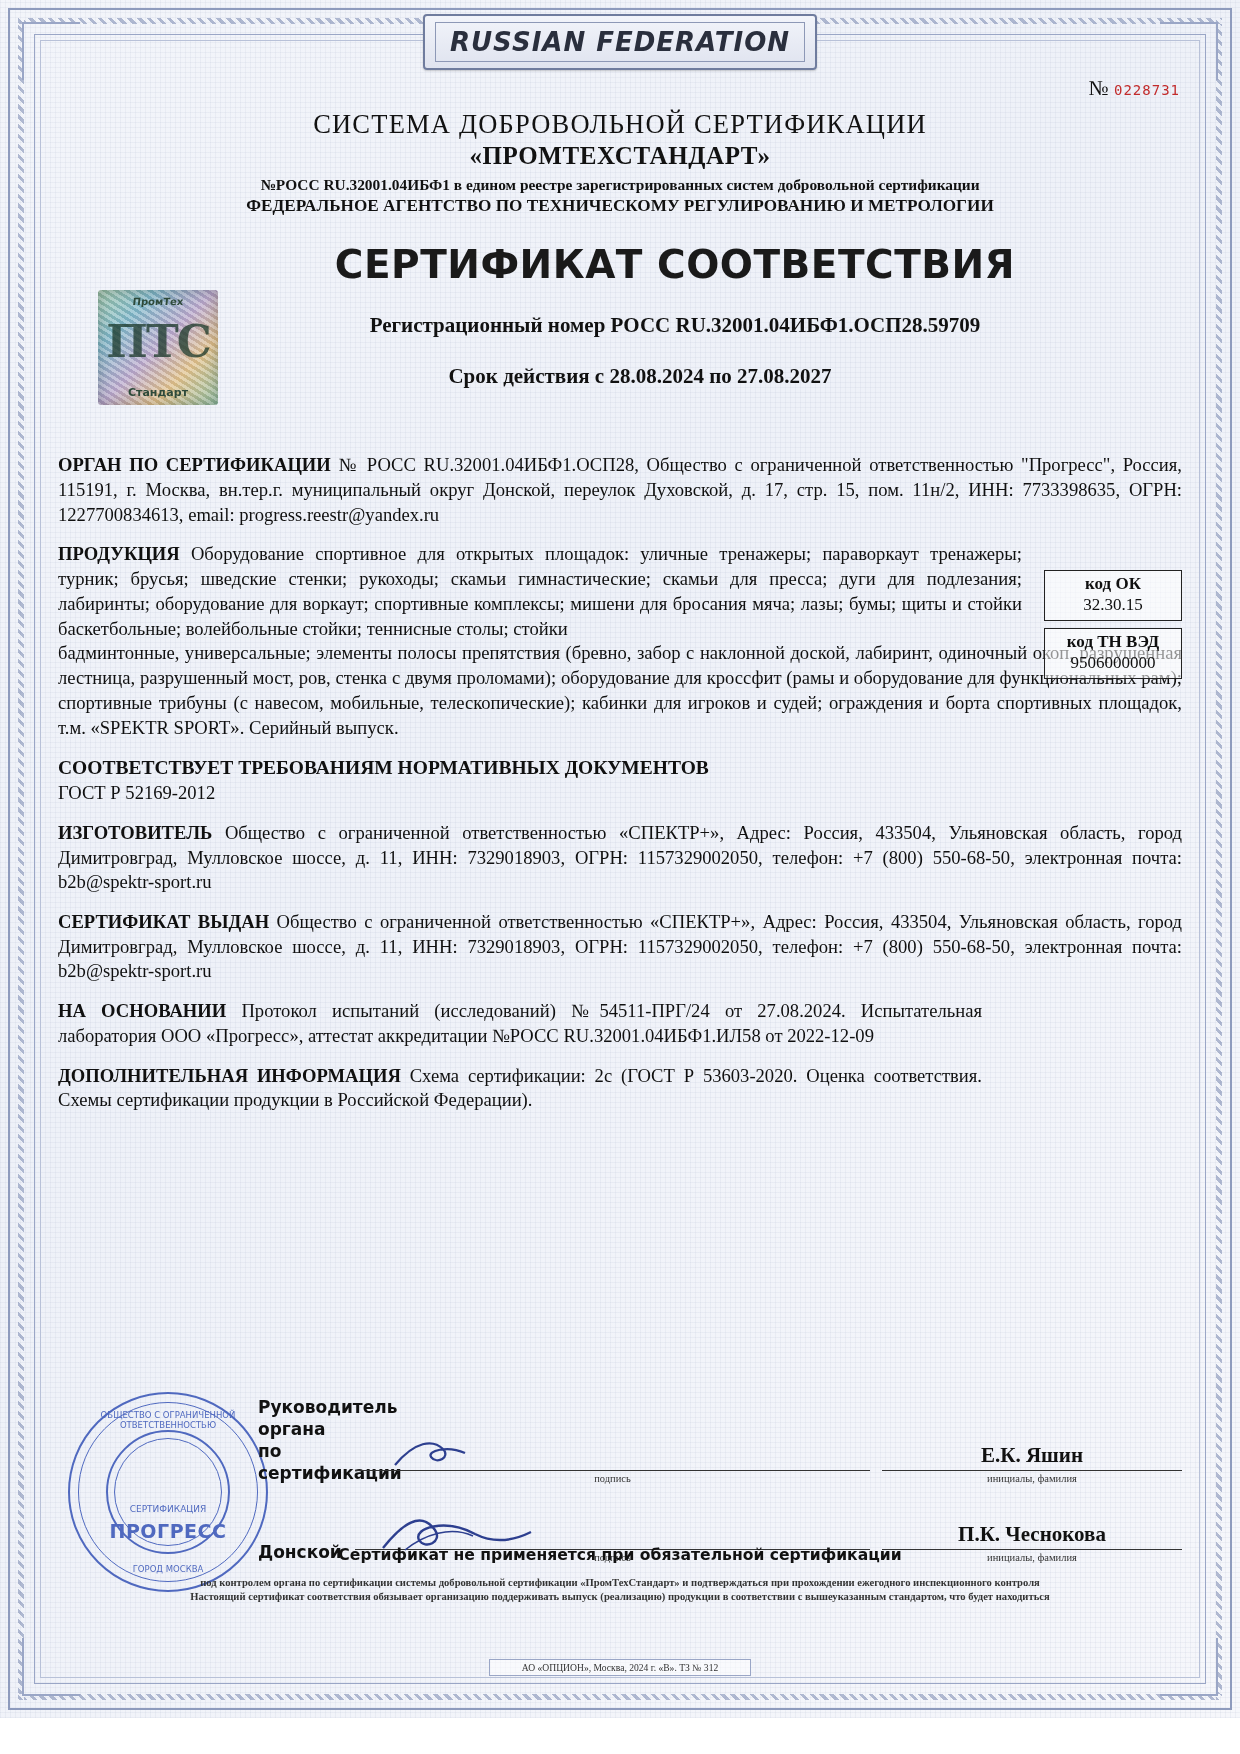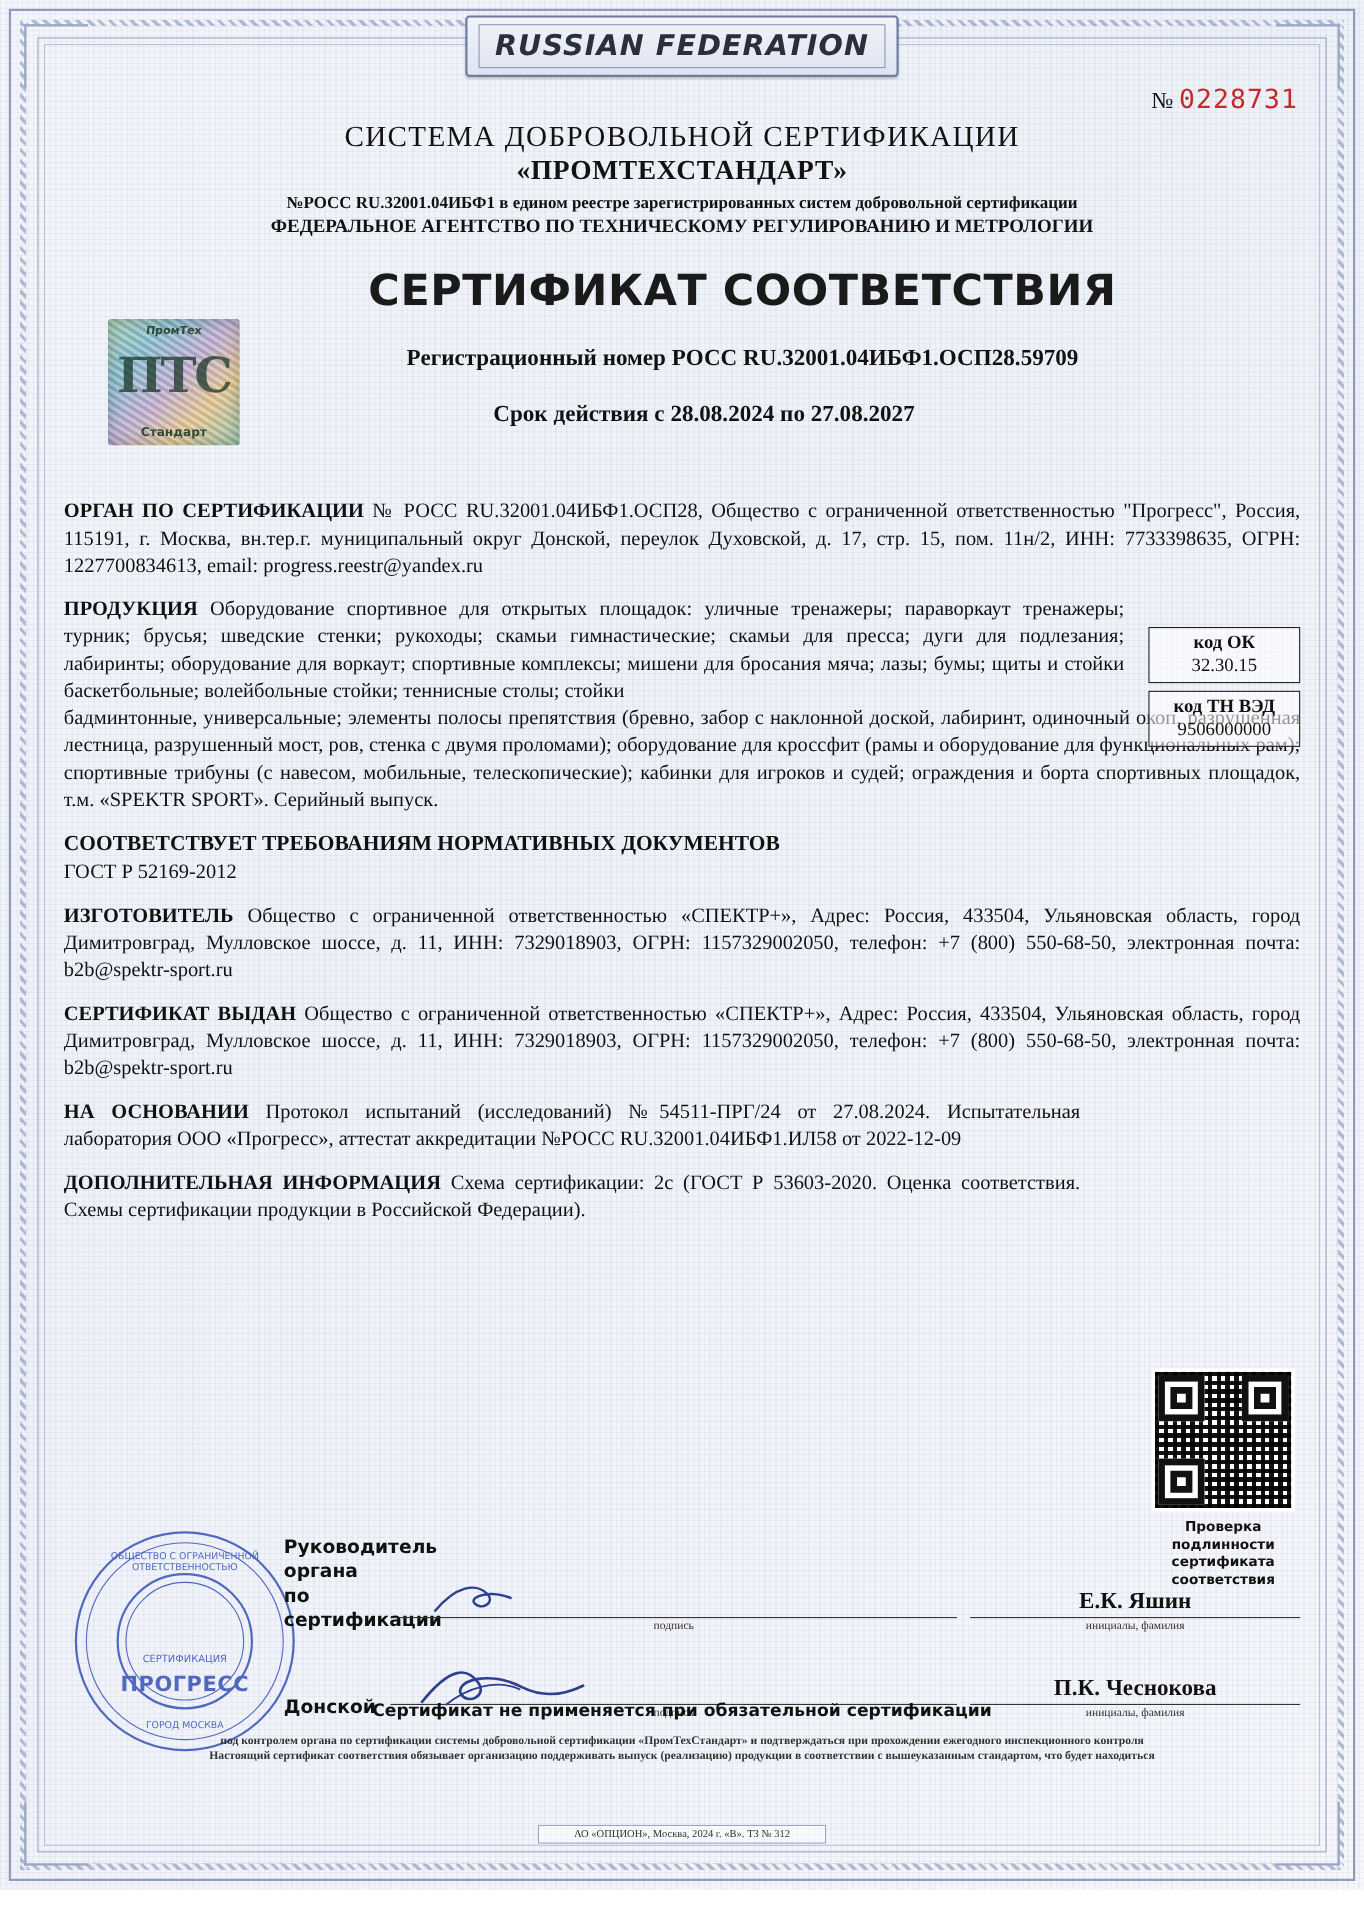--- a/index.html
+++ b/index.html
@@ -102,21 +102,21 @@
   .serial {
     position: absolute;
     right: 60px;
     top: 76px;
     font-size: 21px;
     color: #111;
   }
   .serial .num {
     color: #c22b2b;
     font-family: "DejaVu Sans Mono", monospace;
-    font-size: 24px;
+    font-size: 14px;
     letter-spacing: 1px;
   }
 
   .content {
     position: absolute;
     left: 58px;
     right: 58px;
     top: 108px;
   }
 
@@ -542,31 +542,20 @@
         <span class="hd">НА ОСНОВАНИИ</span><span> Протокол испытаний (исследований) №54511-ПРГ/24 от 27.08.2024. Испытательная лаборатория ООО «Прогресс», аттестат аккредитации №РОСС RU.32001.04ИБФ1.ИЛ58 от 2022-12-09</span>
       </div>
 
       <div class="sec" style="padding-right:200px;">
         <span class="hd">ДОПОЛНИТЕЛЬНАЯ ИНФОРМАЦИЯ</span><span> Схема сертификации: 2с (ГОСТ Р 53603-2020. Оценка соответствия. Схемы сертификации продукции в Российской Федерации).</span>
       </div>
 
     </div>
   </div>
 
-  <div class="qr-block">
-    <div class="qr">
-        <span class="qr-bl"></span>
-      </div>
-    <div class="qr-caption">
-      <div>Проверка</div>
-      <div>подлинности</div>
-      <div>сертификата</div>
-      <div>соответствия</div>
-    </div>
-  </div>
 
   <div class="stamp">
     <div class="ring r1"></div>
     <div class="ring r2"></div>
     <div class="ring r3"></div>
     <div class="ring r4"></div>
     <div class="stamp-arc">ОБЩЕСТВО С ОГРАНИЧЕННОЙ ОТВЕТСТВЕННОСТЬЮ</div>
     <div class="stamp-text">ПРОГРЕСС</div>
     <div class="stamp-sub">СЕРТИФИКАЦИЯ</div>
     <div class="stamp-arc2">ГОРОД МОСКВА</div>

